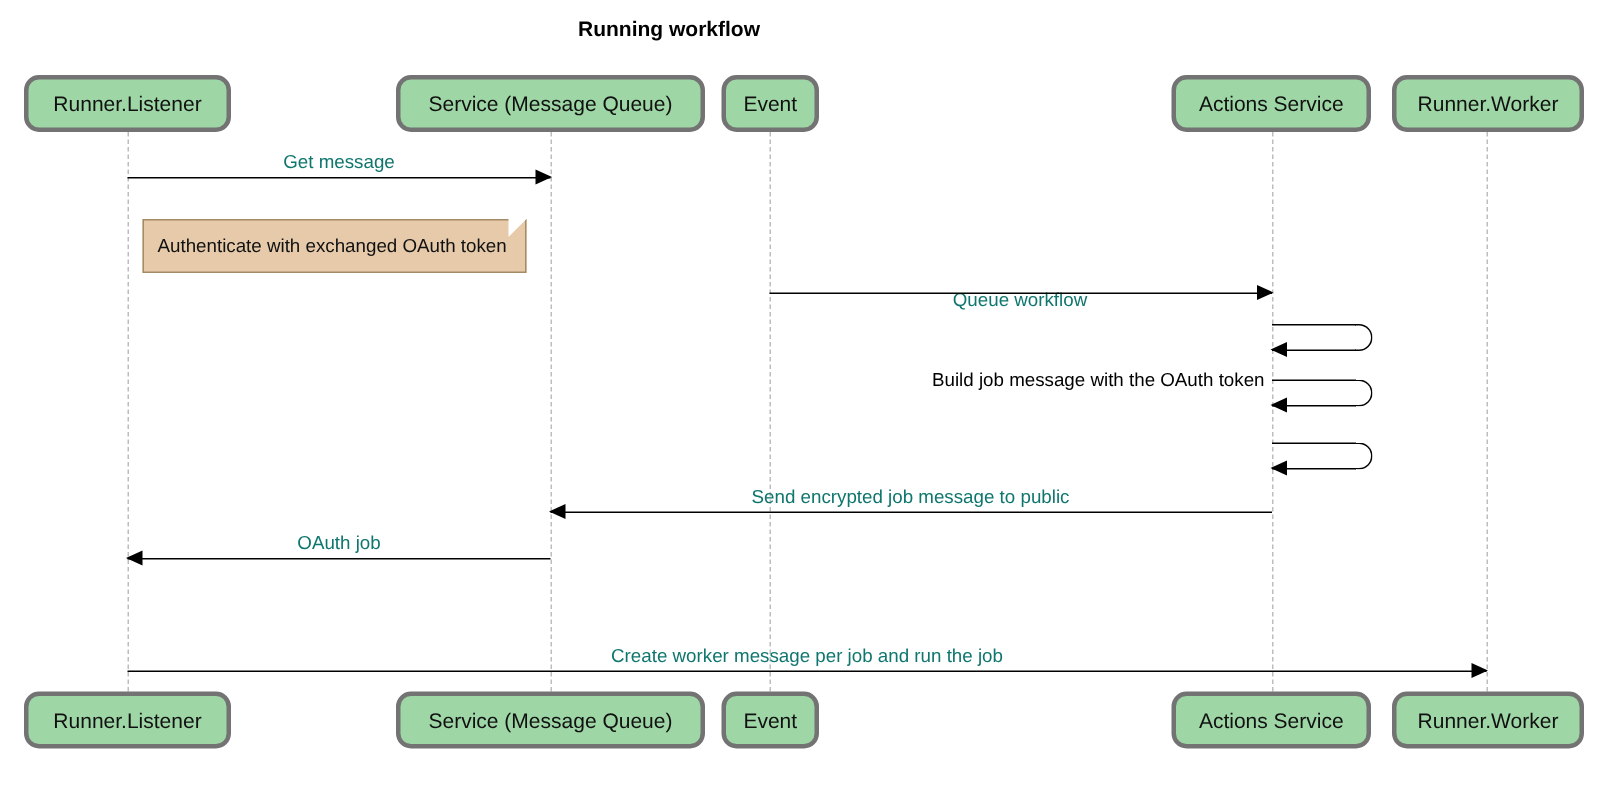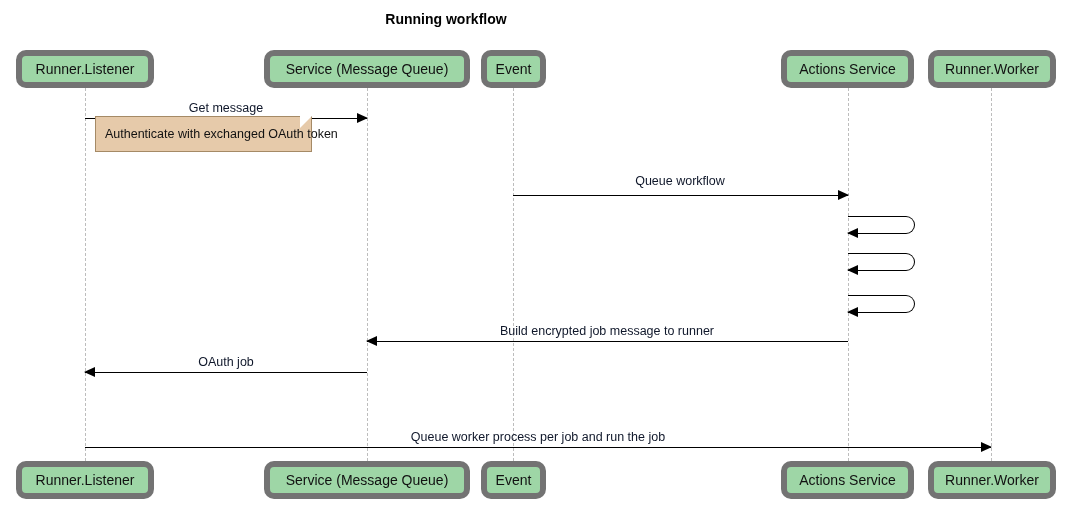--- a/index.html
+++ b/index.html
@@ -23,21 +23,21 @@
   .lifeline{
     position:absolute;top:88px;width:0;height:373px;
     border-left:1px dashed #bdbdbd;
   }
 
   
   .actor{
     position:absolute;
     height:38px;
     background:#9ed6a6;
-    border:6px solid #737373;
+    border:3px solid #737373;
     border-radius:10px;
     display:flex;align-items:center;justify-content:center;
     font-size:14px;color:#111;
     box-sizing:border-box;
     white-space:nowrap;
     padding:0 12px;
   }
 
   
   .note{
@@ -67,21 +67,21 @@
   .msg .head{
     position:absolute;top:-5px;width:0;height:0;
     border-top:5.5px solid transparent;
     border-bottom:5.5px solid transparent;
   }
   .msg.right .head{right:-1px;border-left:11px solid #000;}
   .msg.left  .head{left:-1px;border-right:11px solid #000;}
 
   .msglabel{
     position:absolute;
-    font-size:12.5px;color:#0f172a;
+    font-size:12.5px;color:#0f766e;
     text-align:center;
     white-space:nowrap;
     transform:translateX(-50%);
   }
 
   
   .selfloop{position:absolute;}
   .selfloop .top{
     position:absolute;left:0;top:0;height:0;
     border-top:1.4px solid #000;
@@ -136,64 +136,65 @@
   <div class="actor" style="left:481px;top:461px;width:65px">Event</div>
   <div class="actor" style="left:781px;top:461px;width:133px">Actions Service</div>
   <div class="actor" style="left:928px;top:461px;width:128px">Runner.Worker</div>
 
   <div class="msglabel" style="left:226px;top:101px">Get message</div>
   <div class="msg right" style="left:85px;top:118px;width:282px">
     <div class="line"></div>
     <div class="head"></div>
   </div>
 
-  <div class="msglabel" style="left:680px;top:174px">Queue workflow</div>
+  <div class="msglabel" style="left:680px;top:193px">Queue workflow</div>
   <div class="msg right" style="left:513px;top:195px;width:335px">
     <div class="line"></div>
     <div class="head"></div>
   </div>
 
   <div class="selfloop" style="left:848px;top:216px;width:67px;height:18px">
     <div class="top" style="width:56px"></div>
     <div class="bot" style="top:17px;width:56px"></div>
     <div class="cap" style="left:55px;width:12px;height:18px"></div>
     <div class="head" style="left:-1px;top:12px"></div>
   </div>
 
+  <div class="selflabel" style="left:843px;top:246px">Build job message with the OAuth token</div>
   <div class="selfloop" style="left:848px;top:253px;width:67px;height:18px">
     <div class="top" style="width:56px"></div>
     <div class="bot" style="top:17px;width:56px"></div>
     <div class="cap" style="left:55px;width:12px;height:18px"></div>
     <div class="head" style="left:-1px;top:12px"></div>
   </div>
 
   <div class="selfloop" style="left:848px;top:295px;width:67px;height:18px">
     <div class="top" style="width:56px"></div>
     <div class="bot" style="top:17px;width:56px"></div>
     <div class="cap" style="left:55px;width:12px;height:18px"></div>
     <div class="head" style="left:-1px;top:12px"></div>
   </div>
 
-  <div class="msglabel" style="left:607px;top:324px">Build encrypted job message to runner</div>
+  <div class="msglabel" style="left:607px;top:324px">Send encrypted job message to public</div>
   <div class="msg left" style="left:367px;top:341px;width:481px">
     <div class="line"></div>
     <div class="head"></div>
   </div>
 
   <div class="msglabel" style="left:226px;top:355px">OAuth job</div>
   <div class="msg left" style="left:85px;top:372px;width:282px">
     <div class="line"></div>
     <div class="head"></div>
   </div>
 
-  <div class="msglabel" style="left:538px;top:430px">Queue worker process per job and run the job</div>
+  <div class="msglabel" style="left:538px;top:430px">Create worker message per job and run the job</div>
   <div class="msg right" style="left:85px;top:447px;width:906px">
     <div class="line"></div>
     <div class="head"></div>
   </div>
 
-  <div class="note" style="left:95px;top:116px;width:217px">
+  <div class="note" style="left:95px;top:146px;width:256px">
     <span>Authenticate with exchanged OAuth token</span>
     <span class="foldtri"></span>
   </div>
 
 
 </div>
 
 </body></html>

